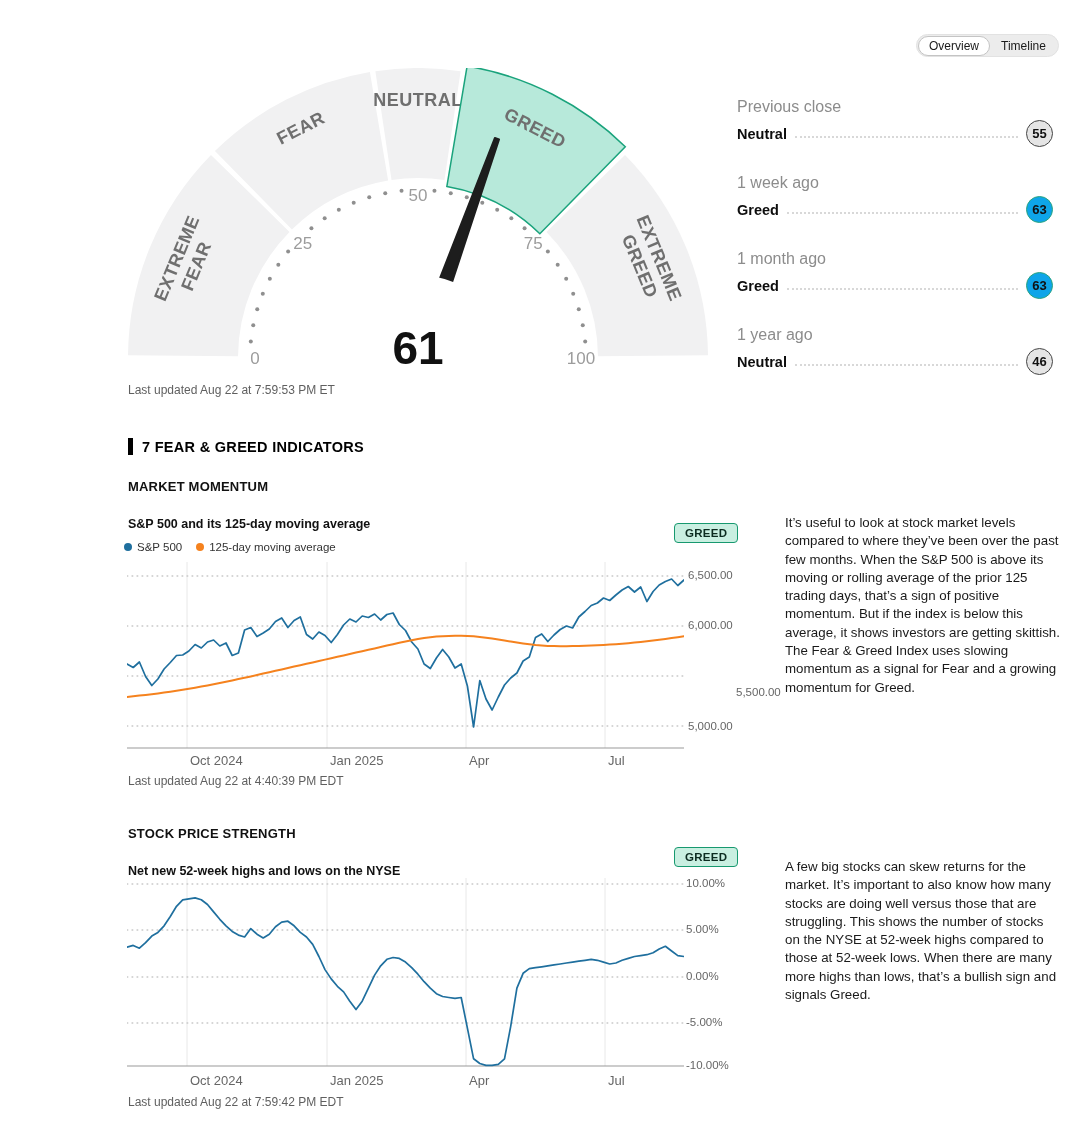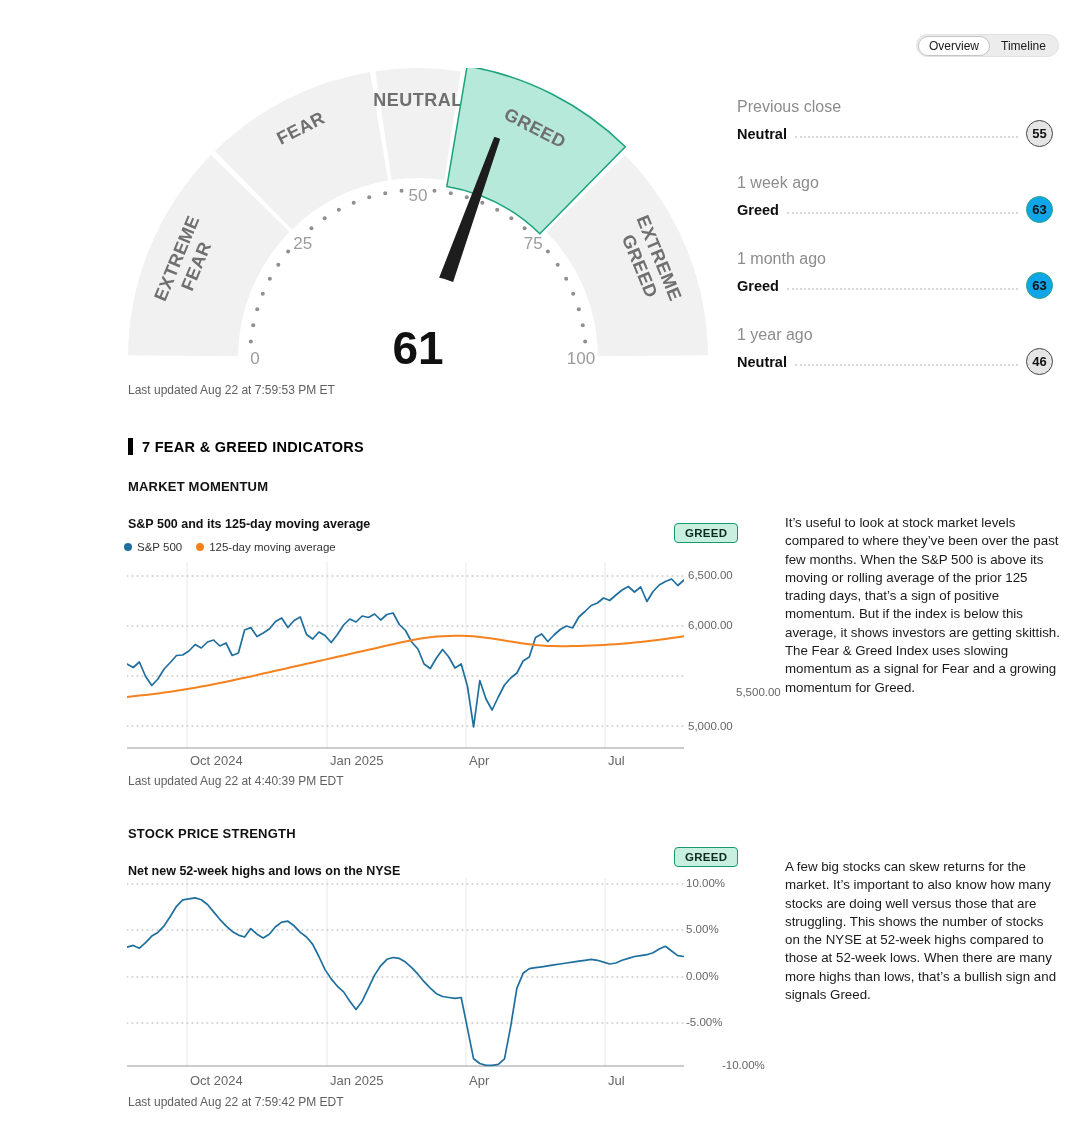--- a/index.html
+++ b/index.html
@@ -194,21 +194,21 @@
       <line x1="0" y1="99" x2="557" y2="99" stroke="#c8c8c8" stroke-width="1.3" stroke-dasharray="0.8 4.2" stroke-linecap="round"></line>
       <line x1="0" y1="145" x2="557" y2="145" stroke="#c8c8c8" stroke-width="1.3" stroke-dasharray="0.8 4.2" stroke-linecap="round"></line>
       <line x1="0" y1="188" x2="557" y2="188" stroke="#999" stroke-width="1"></line>
       <polyline points="0.0,69.2 6.2,67.4 12.4,70.2 18.6,64.6 24.8,58.1 30.9,54.4 37.1,47.8 43.3,38.5 49.5,28.3 55.7,21.8 61.9,20.9 68.1,19.9 74.3,21.8 80.5,26.5 86.6,33.9 92.8,41.3 99.0,47.8 105.2,53.4 111.4,57.1 117.6,59.0 123.8,50.6 130.0,56.2 136.2,59.9 142.3,56.2 148.5,48.8 154.7,44.1 160.9,43.2 167.1,47.8 173.3,54.4 179.5,59.0 185.7,66.4 191.9,78.5 198.0,91.6 204.2,100.9 210.4,108.3 216.6,113.9 222.8,123.2 229.0,131.6 235.2,123.2 241.4,110.2 247.6,97.1 253.7,87.8 259.9,81.3 266.1,79.5 272.3,80.4 278.5,84.1 284.7,89.7 290.9,96.2 297.1,103.7 303.3,110.2 309.4,115.7 315.6,118.5 321.8,119.5 328.0,120.4 334.2,119.5 340.4,150.2 346.6,180.8 352.8,185.5 359.0,187.4 365.1,187.4 371.3,186.4 377.5,180.8 383.7,148.3 389.9,110.2 396.1,95.3 402.3,90.6 408.5,89.7 414.7,88.8 420.8,87.8 427.0,86.9 433.2,86.0 439.4,85.0 445.6,84.1 451.8,83.2 458.0,82.3 464.2,81.3 470.4,82.3 476.5,84.1 482.7,86.0 488.9,85.0 495.1,82.3 501.3,80.4 507.5,78.5 513.7,77.6 519.9,76.7 526.1,74.8 532.2,71.1 538.4,68.3 544.6,73.0 550.8,77.6 557.0,78.5" fill="none" stroke="#1f6f9e" stroke-width="1.7" stroke-linejoin="round" stroke-linecap="round"></polyline>
     </svg>
   <div id="chart2-ylabs">
       <span class="ylab" style="left: 686px; top: 877px; text-align: center;">10.00%</span>
       <span class="ylab" style="left: 686px; top: 923px;">5.00%</span>
       <span class="ylab" style="left: 686px; top: 970px;">0.00%</span>
       <span class="ylab" style="left: 686px; top: 1016px;">-5.00%</span>
-      <span class="ylab" style="left: 686px; top: 1059px; margin-left: 36px;">-10.00%</span>
+      <span class="ylab" style="left: 686px; top: 1059px;">-10.00%</span>
     </div>
   <div id="chart2-xlabs">
       <span class="xlab" style="left: 190px; top: 1073px;">Oct 2024</span>
       <span class="xlab" style="left: 330px; top: 1073px;">Jan 2025</span>
       <span class="xlab" style="left: 469px; top: 1073px;">Apr</span>
       <span class="xlab" style="left: 608px; top: 1073px;">Jul</span>
     </div>
   <div class="updated" style="top:1095px">Last updated Aug 22 at 7:59:42 PM EDT</div>
   <div class="desc" style="top:858px">A few big stocks can skew returns for the market. It’s important to also know how many stocks are doing well versus those that are struggling. This shows the number of stocks on the NYSE at 52-week highs compared to those at 52-week lows. When there are many more highs than lows, that’s a bullish sign and signals Greed.</div>
 

